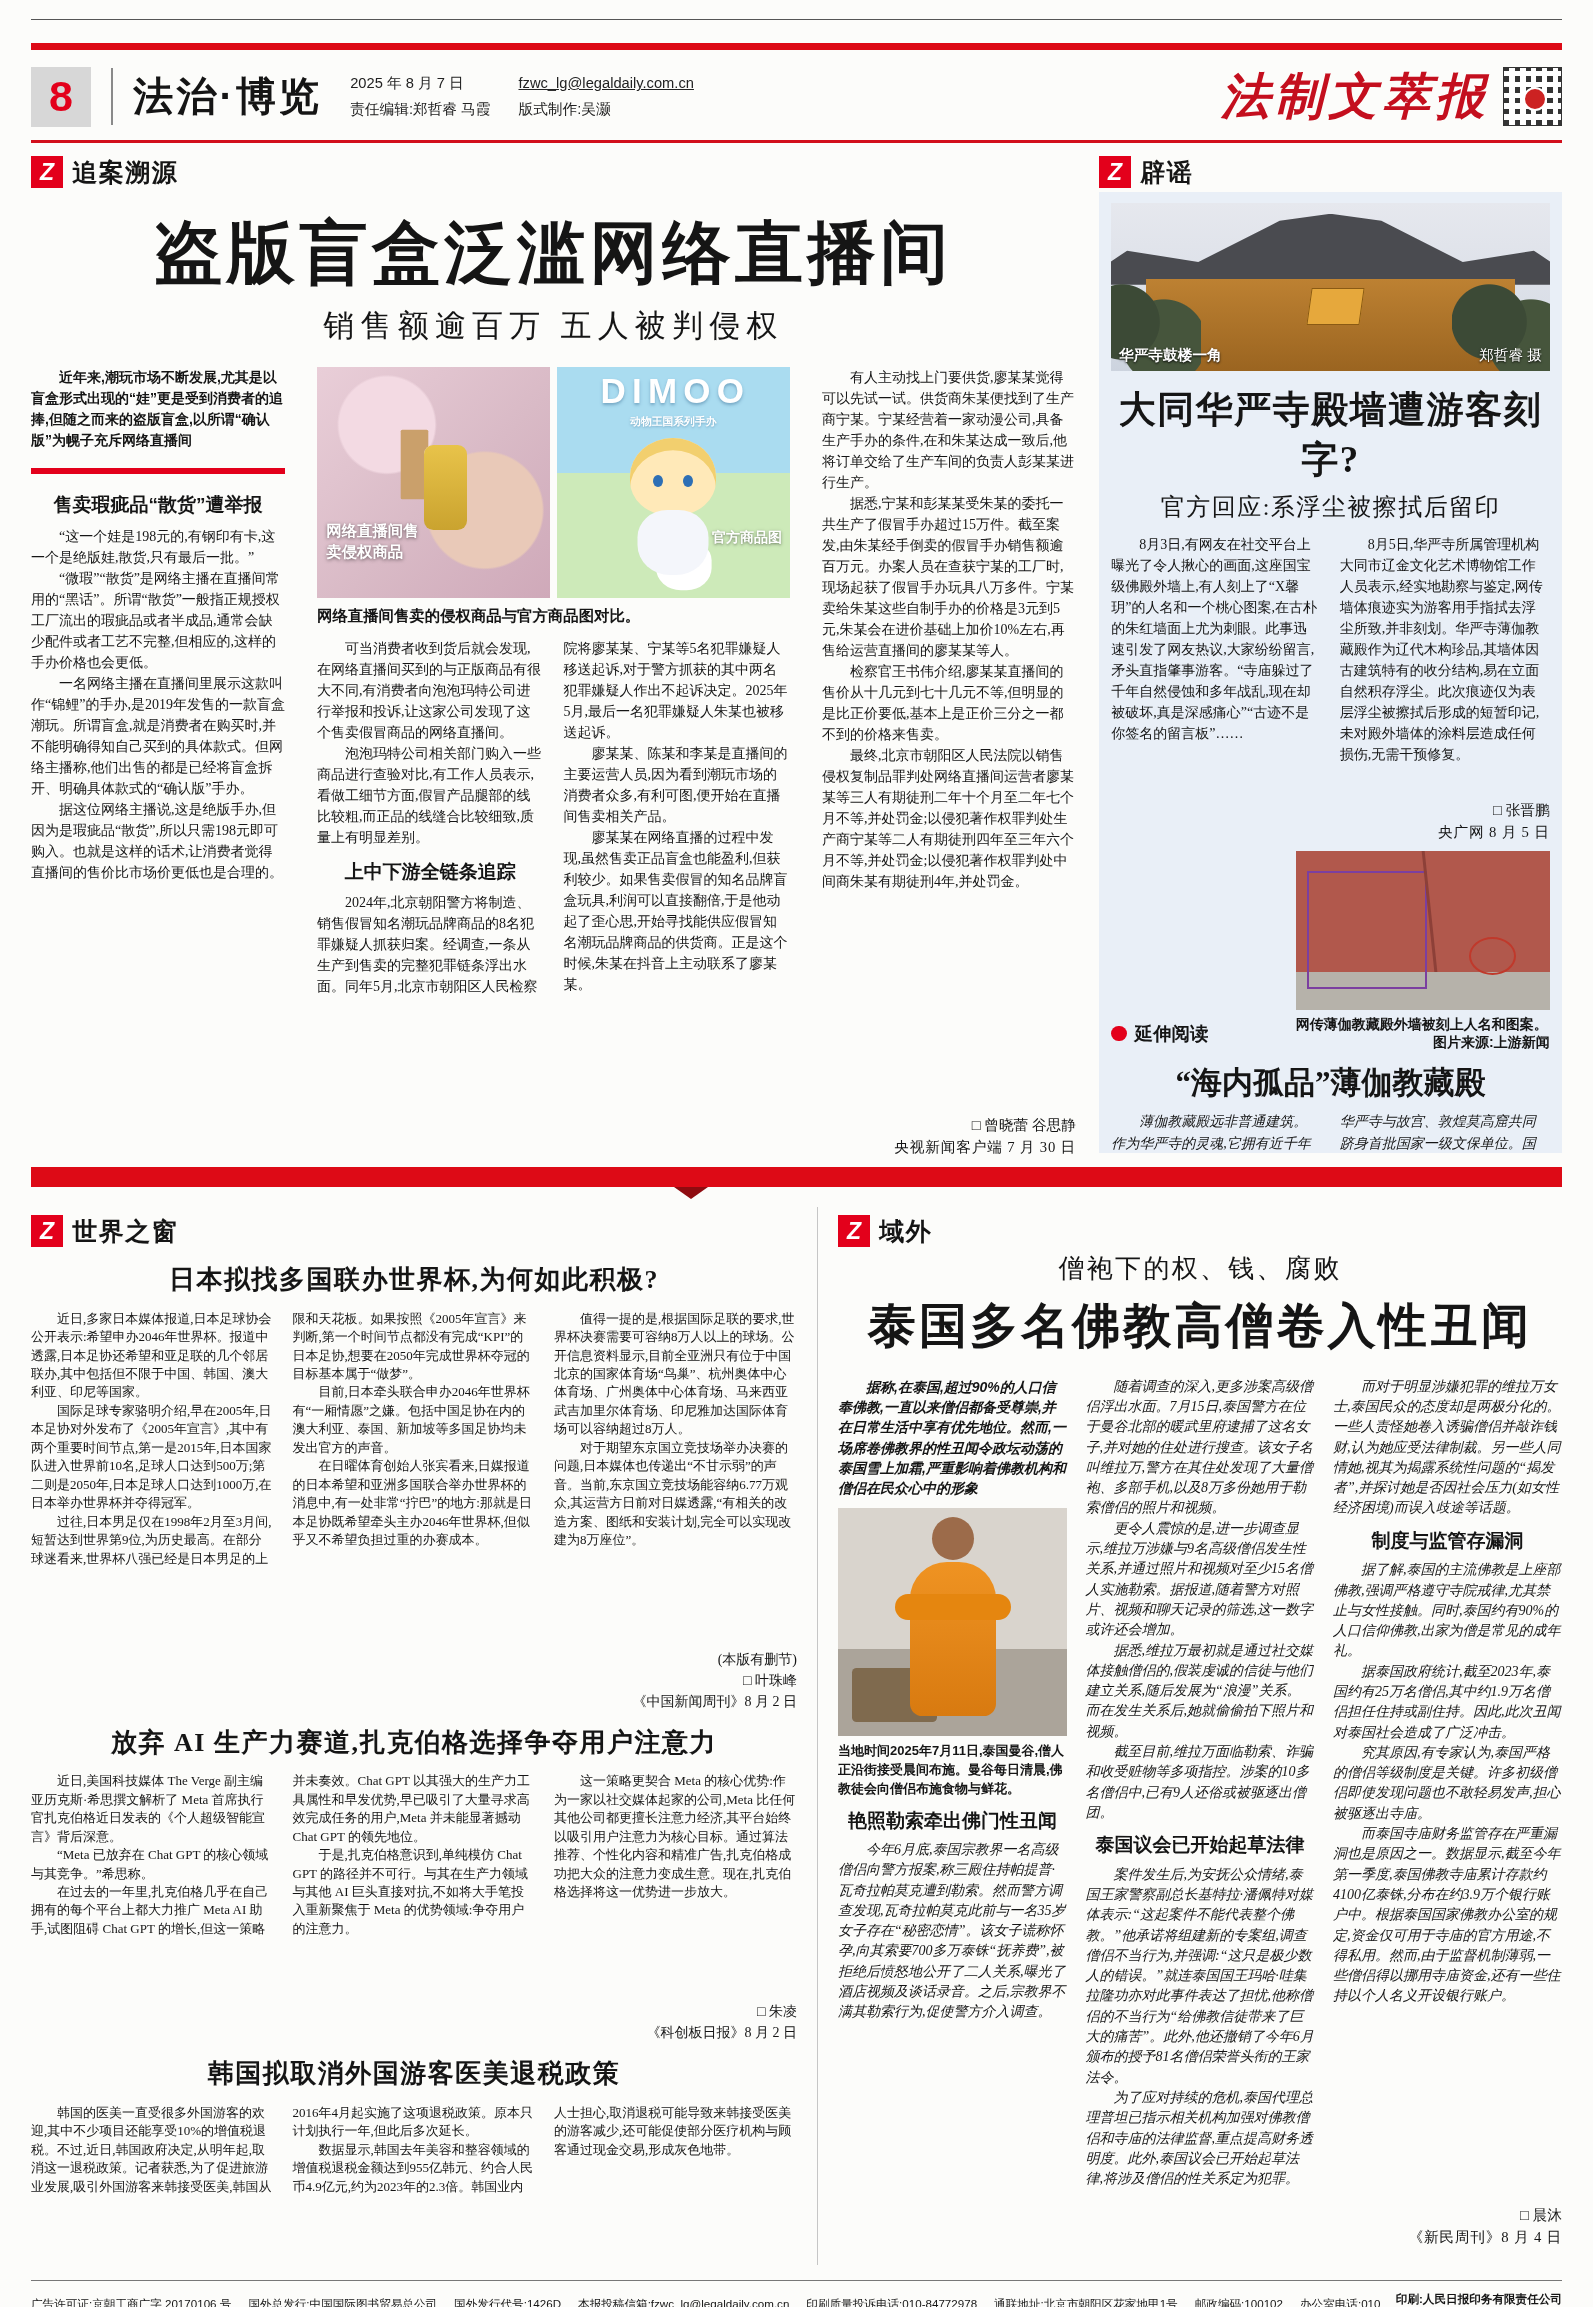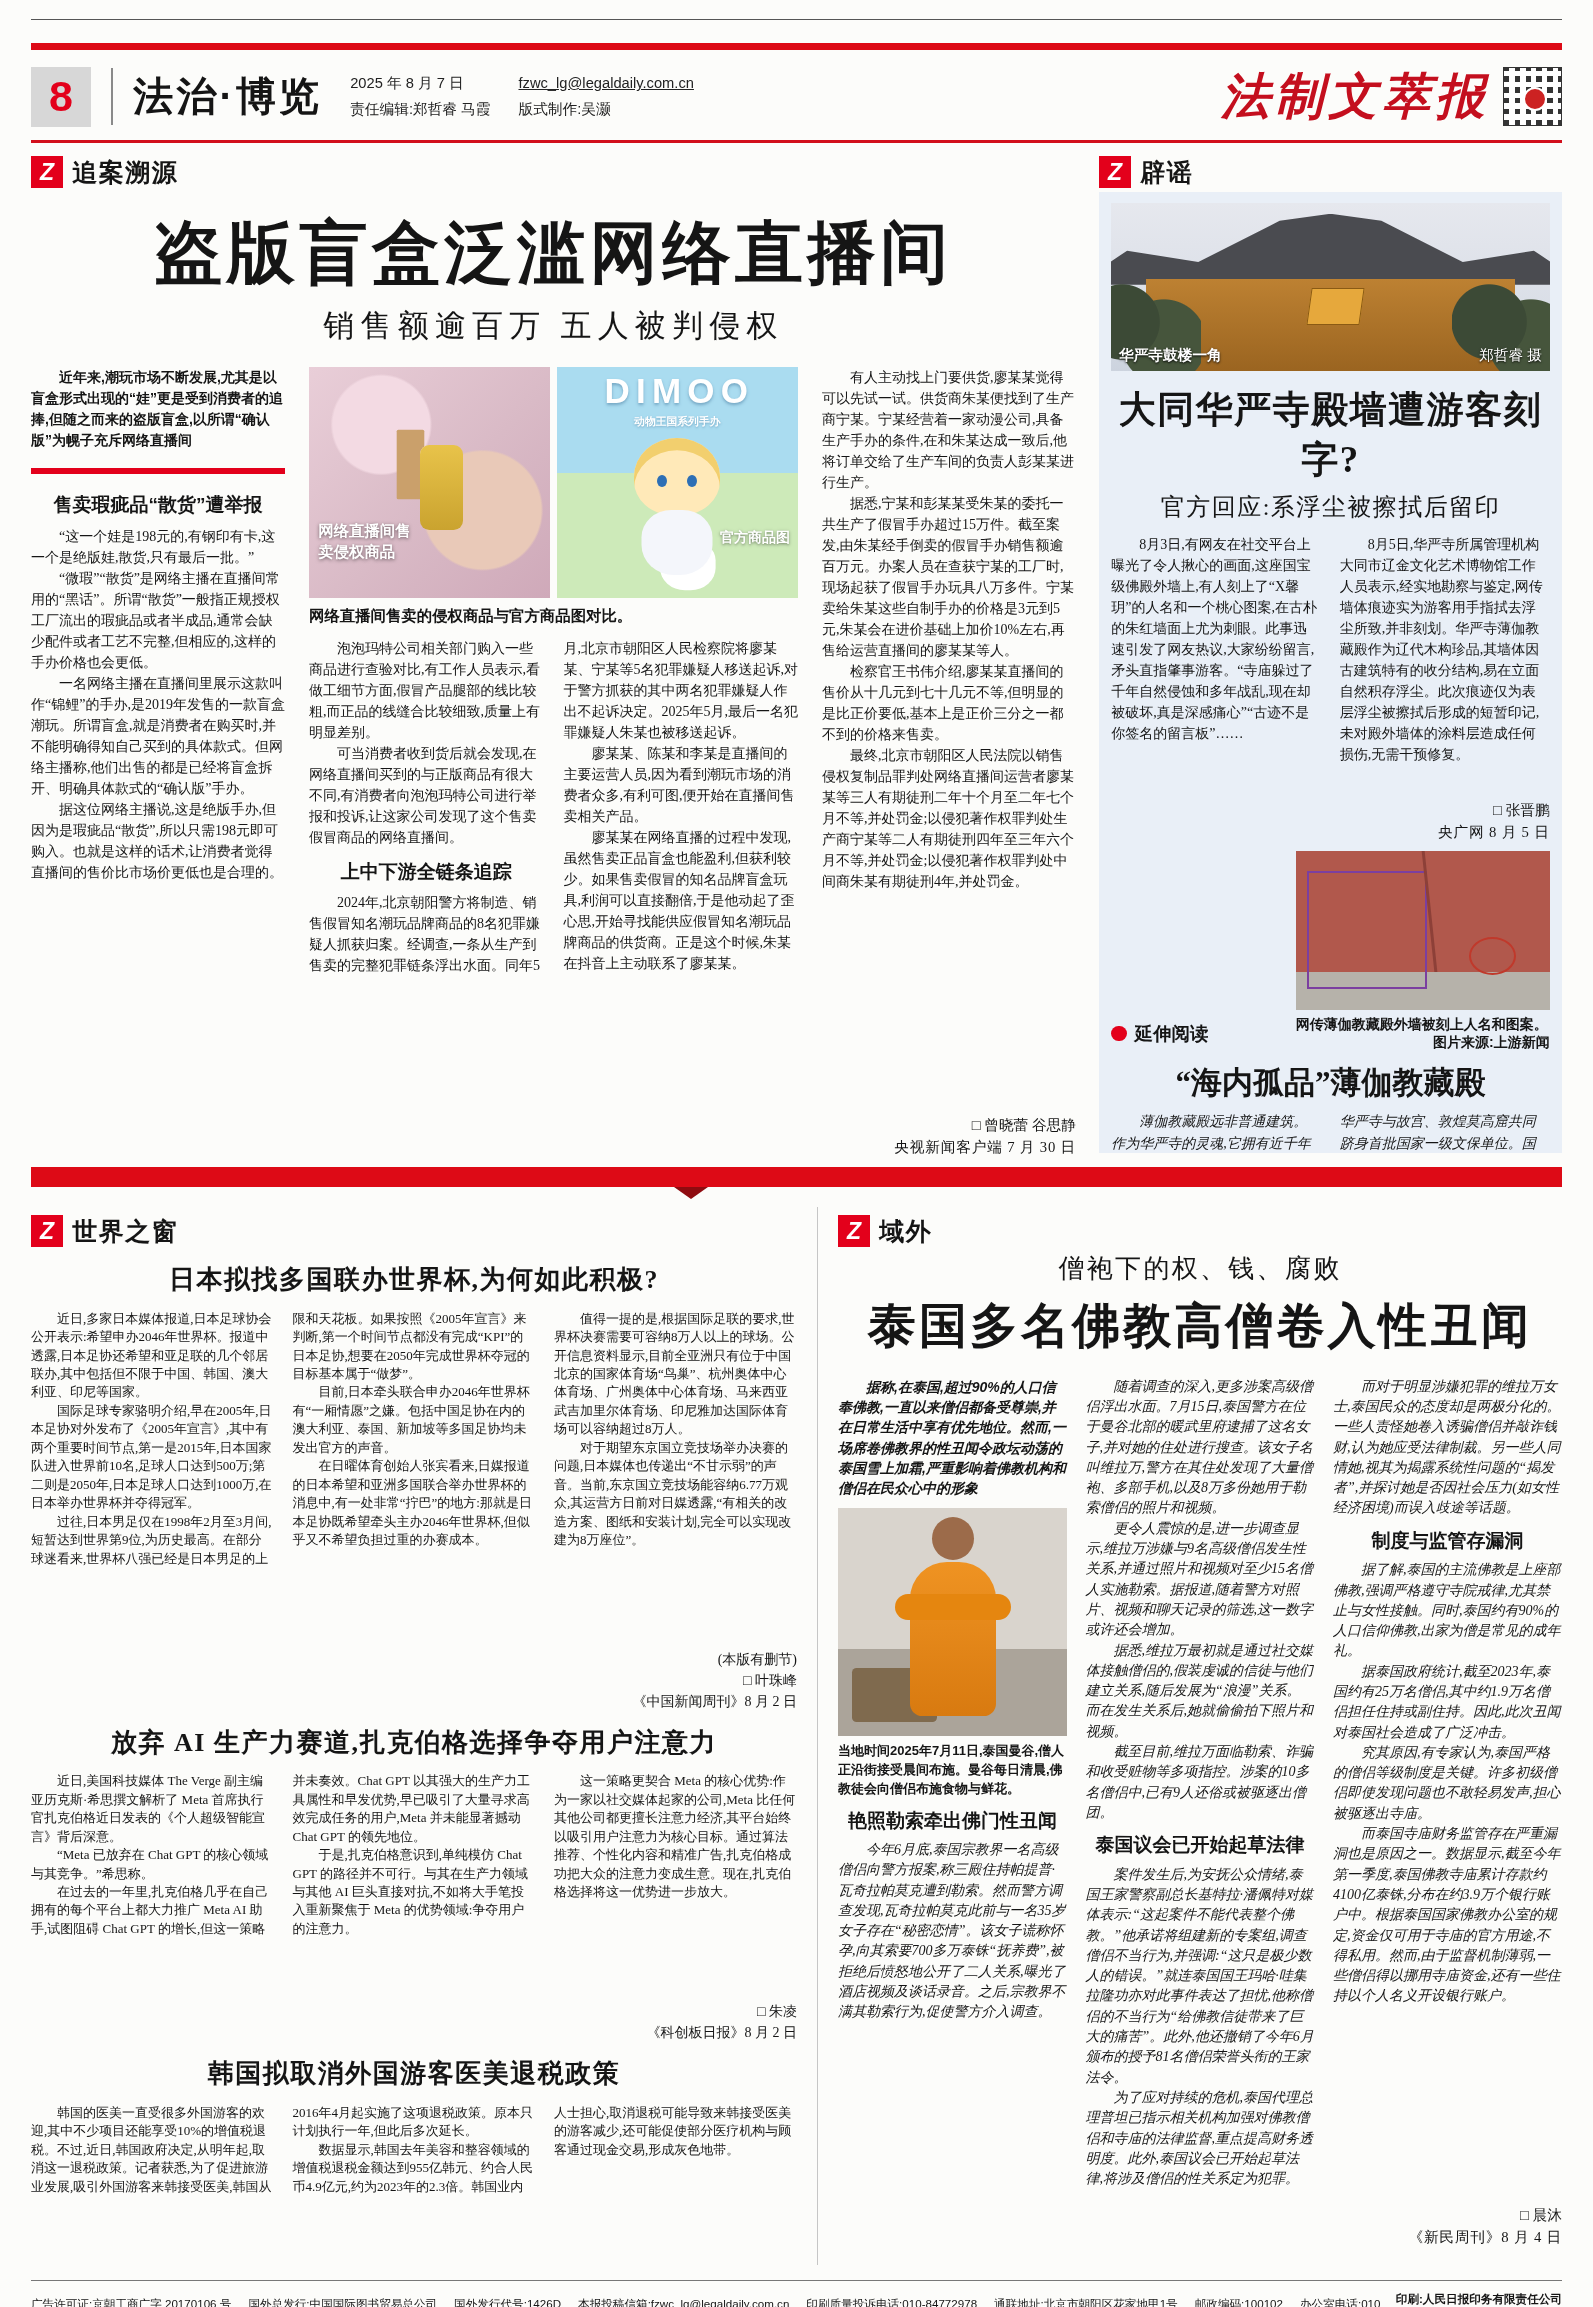--- a/index.html
+++ b/index.html
@@ -27,21 +27,21 @@
   .zbox{width:32px;height:32px;background:#e3001b;color:#fff;font:italic 700 23px "Liberation Sans",sans-serif;
         display:flex;align-items:center;justify-content:center;}
   .tag-label{font:700 25px "Liberation Sans",sans-serif;letter-spacing:1.5px;}
   p{margin:0;}
   .byline{text-align:right;font:14.7px "Liberation Serif",serif;margin-top:7.7px;}
   .source{text-align:right;font:14.7px "Liberation Serif",serif;margin-top:3.1px;letter-spacing:0.8px;}
   
   .top-section{display:grid;grid-template-columns:1fr 463px;gap:23px;margin-top:4.6px;height:1010px;overflow:hidden;}
   .trace-title{text-align:center;font-weight:900;font-size:68px;letter-spacing:4.6px;margin:18.5px 0 6.2px;}
   .trace-sub{text-align:center;font-size:31px;letter-spacing:6.2px;margin-bottom:20px;}
-  .trace-body{display:grid;grid-template-columns:254px 1fr 254px;gap:24px;height:790px;overflow:hidden;}
+  .trace-body{display:grid;grid-template-columns:254px 1fr 254px;gap:32px;height:790px;overflow:hidden;}
   .trace-body p{font-size:14px;line-height:1.5;text-indent:2em;}
   .lead{font:700 18.5px/1.55 "Liberation Sans",sans-serif;text-indent:2em;}
   .redtick{height:6.2px;background:#e3001b;margin:17px 0 18.5px;}
   .subhead{font:700 19px "Liberation Sans",sans-serif;text-align:center;margin:10.8px 0 7.7px;text-indent:0 !important;}
   .colflex{display:flex;flex-direction:column;}
   .flow{flex:1;overflow:hidden;}
   .photos{display:flex;gap:6.2px;height:231px;}
   .ph{flex:1;position:relative;overflow:hidden;}
   .ph-fake{background:radial-gradient(circle at 72% 62%,#e9c9b8 0 26%,transparent 27%),
            radial-gradient(circle at 30% 25%,#f3dae3 0 20%,transparent 21%),
@@ -174,22 +174,22 @@
               <span class="dimoo-sub">动物王国系列手办</span>
               <div class="doll-head"></div>
               <div class="doll-eye eye-l"></div>
               <div class="doll-eye eye-r"></div>
               <div class="doll-body"></div>
               <span class="ph-overlay2">官方商品图</span>
             </div>
           </div>
           <div class="photo-cap">网络直播间售卖的侵权商品与官方商品图对比。</div>
           <div class="colsBC-text">
+            <p>可当消费者收到货后就会发现,在网络直播间买到的与正版商品有很大不同,有消费者向泡泡玛特公司进行举报和投诉,让这家公司发现了这个售卖假冒商品的网络直播间。</p>
             <p>泡泡玛特公司相关部门购入一些商品进行查验对比,有工作人员表示,看做工细节方面,假冒产品腿部的线比较粗,而正品的线缝合比较细致,质量上有明显差别。</p>
-            <p>可当消费者收到货后就会发现,在网络直播间买到的与正版商品有很大不同,有消费者向泡泡玛特公司进行举报和投诉,让这家公司发现了这个售卖假冒商品的网络直播间。</p>
             <div class="subhead">上中下游全链条追踪</div>
             <p>2024年,北京朝阳警方将制造、销售假冒知名潮玩品牌商品的8名犯罪嫌疑人抓获归案。经调查,一条从生产到售卖的完整犯罪链条浮出水面。同年5月,北京市朝阳区人民检察院将廖某某、宁某等5名犯罪嫌疑人移送起诉,对于警方抓获的其中两名犯罪嫌疑人作出不起诉决定。2025年5月,最后一名犯罪嫌疑人朱某也被移送起诉。</p>
             <p>廖某某、陈某和李某是直播间的主要运营人员,因为看到潮玩市场的消费者众多,有利可图,便开始在直播间售卖相关产品。</p>
             <p>廖某某在网络直播的过程中发现,虽然售卖正品盲盒也能盈利,但获利较少。如果售卖假冒的知名品牌盲盒玩具,利润可以直接翻倍,于是他动起了歪心思,开始寻找能供应假冒知名潮玩品牌商品的供货商。正是这个时候,朱某在抖音上主动联系了廖某某。</p>
           </div>
         </div>
 
         <div class="colflex">
           <div class="flow">
             <p>有人主动找上门要供货,廖某某觉得可以先试一试。供货商朱某便找到了生产商宁某。宁某经营着一家动漫公司,具备生产手办的条件,在和朱某达成一致后,他将订单交给了生产车间的负责人彭某某进行生产。</p>

